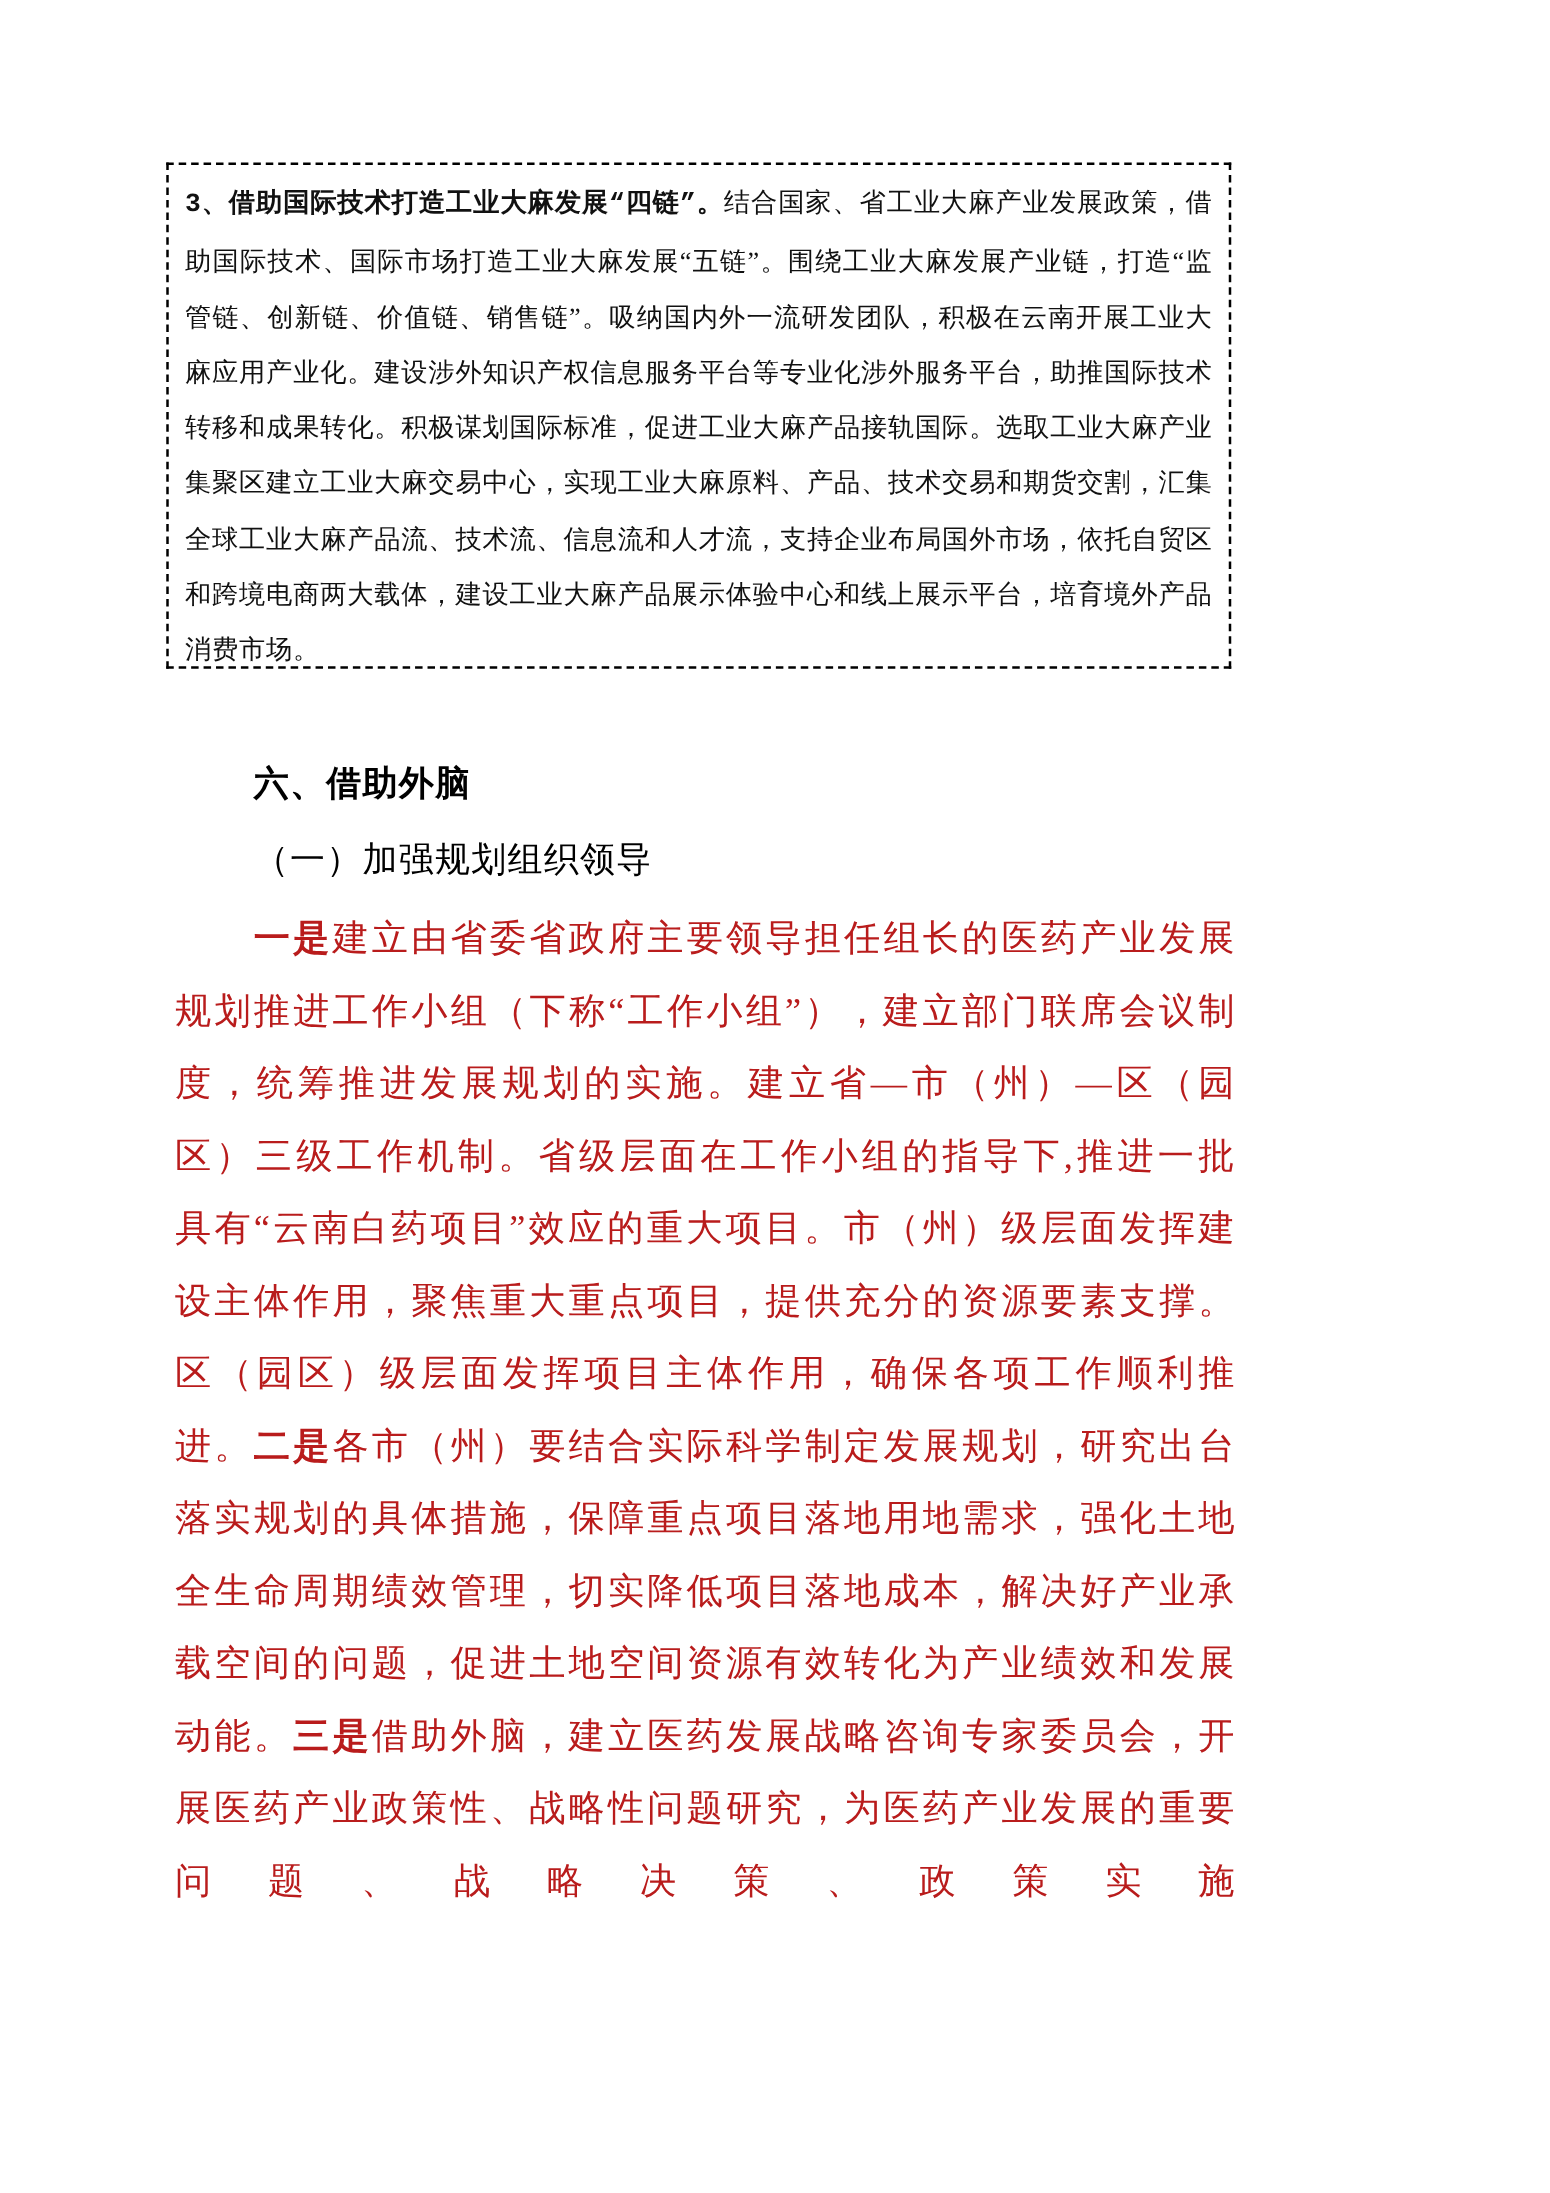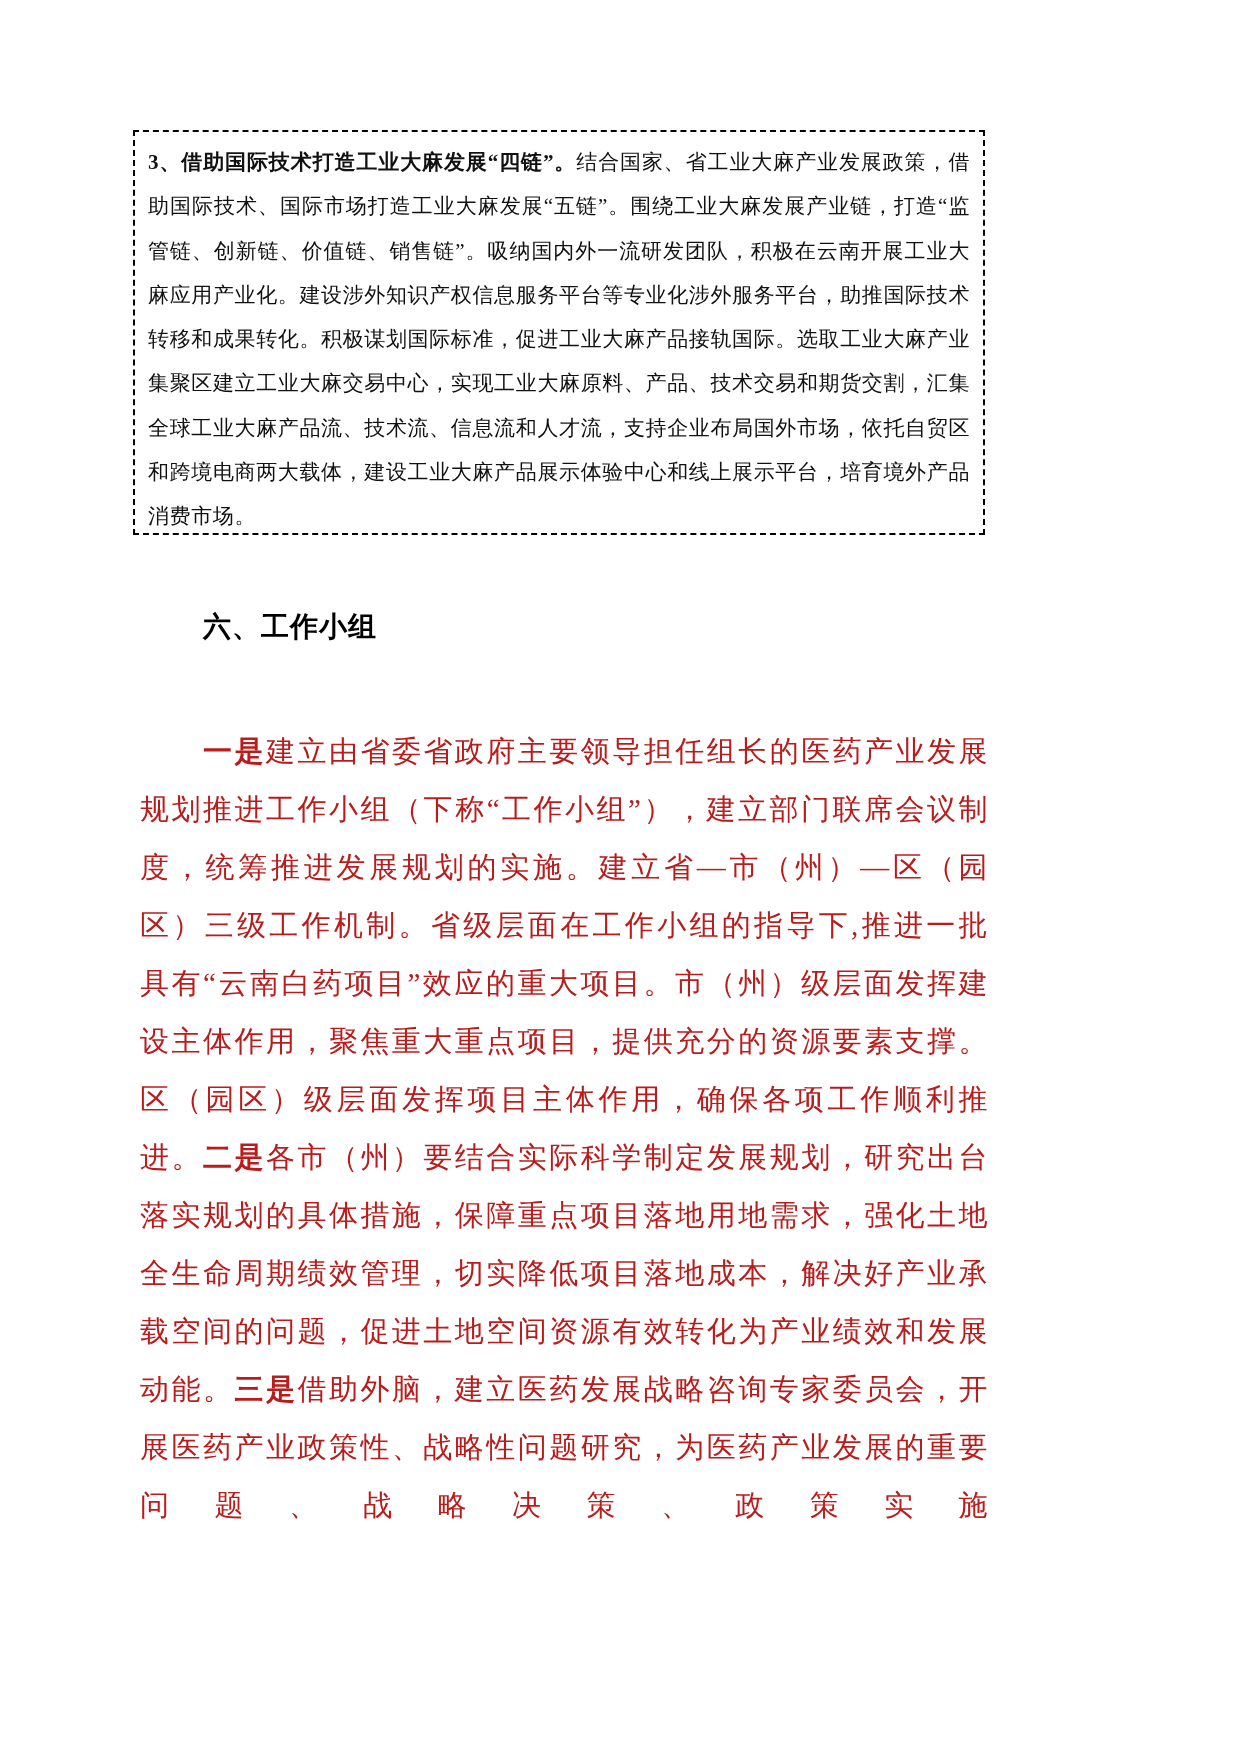--- a/index.html
+++ b/index.html
@@ -32,21 +32,21 @@
     margin: 0;
     font-size: 21px;
     line-height: 44.3px;
     letter-spacing: 0.6px;
     text-align: justify;
     text-justify: inter-ideograph;
     color: #111111;
   }
   .callout-lead {
     font-weight: bold;
-    font-family: Liberation Serif, serif;
+    font-family: Liberation Mono, monospace;
     margin-top: 28px;
   }
 
   
   .heading {
     position: absolute;
     left: 203px;
     top: 610px;
     margin: 0;
     font-size: 28px;
@@ -91,18 +91,19 @@
 </style>
 </head>
 <body>
 
 <div class="page">
 
   <div class="callout">
     <p class="callout-text"><span class="callout-lead">3、借助国际技术打造工业大麻发展“四链”。</span><span>结合国家、省工业大麻产业发展政策，借助国际技术、国际市场打造工业大麻发展“五链”。围绕工业大麻发展产业链，打造“监管链、创新链、价值链、销售链”。吸纳国内外一流研发团队，积极在云南开展工业大麻应用产业化。建设涉外知识产权信息服务平台等专业化涉外服务平台，助推国际技术转移和成果转化。积极谋划国际标准，促进工业大麻产品接轨国际。选取工业大麻产业集聚区建立工业大麻交易中心，实现工业大麻原料、产品、技术交易和期货交割，汇集全球工业大麻产品流、技术流、信息流和人才流，支持企业布局国外市场，依托自贸区和跨境电商两大载体，建设工业大麻产品展示体验中心和线上展示平台，培育境外产品消费市场。</span></p>
   </div>
 
-  <h2 class="heading">六、工作小组</h2>
+  <h2 class="heading">六、借助外脑</h2>
 
+  <h3 class="subheading">（一）加强规划组织领导</h3>
 
   <p class="body-para"><span class="em-label">一是</span><span>建立由省委省政府主要领导担任组长的医药产业发展规划推进工作小组（下称“工作小组”），建立部门联席会议制度，统筹推进发展规划的实施。建立省—市（州）—区（园区）三级工作机制。省级层面在工作小组的指导下,推进一批具有“云南白药项目”效应的重大项目。市（州）级层面发挥建设主体作用，聚焦重大重点项目，提供充分的资源要素支撑。区（园区）级层面发挥项目主体作用，确保各项工作顺利推进。</span><span class="em-label">二是</span><span>各市（州）要结合实际科学制定发展规划，研究出台落实规划的具体措施，保障重点项目落地用地需求，强化土地全生命周期绩效管理，切实降低项目落地成本，解决好产业承载空间的问题，促进土地空间资源有效转化为产业绩效和发展动能。</span><span class="em-label">三是</span><span>借助外脑，建立医药发展战略咨询专家委员会，开展医药产业政策性、战略性问题研究，为医药产业发展的重要问题、战略决策、政策实施</span></p>
 
 </div>
 
 </body></html>

